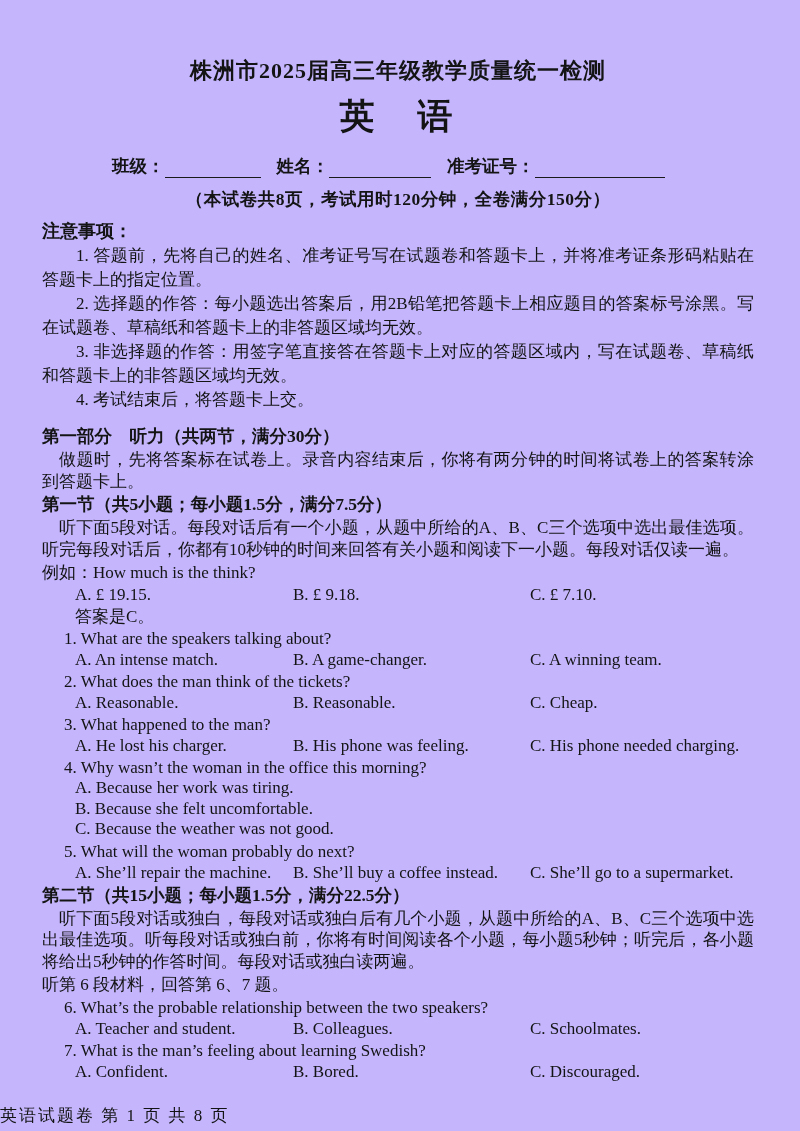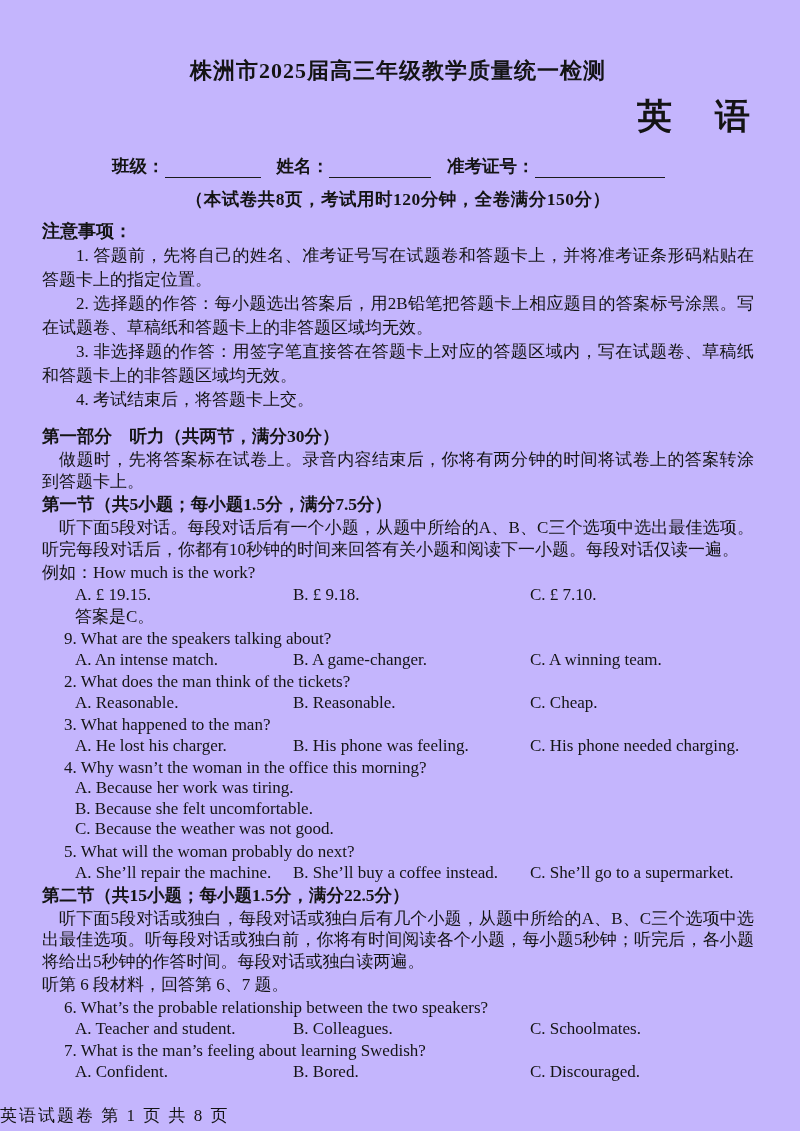--- a/index.html
+++ b/index.html
@@ -12,21 +12,21 @@
     position:relative;box-sizing:border-box;
     width:800px;height:1131px;
     padding:56px 46px 0 42px;
     background:#c4b5fd;
   }
   .title{
     text-align:center;font-size:22px;font-weight:bold;
     letter-spacing:1px;line-height:30px;margin:0;
   }
   .subject{
-    text-align:right;font-size:35px;font-weight:bold;
+    text-align:center;font-size:35px;font-weight:bold;
     line-height:46px;margin:8px 0 0 0;letter-spacing:4px;
   }
   .fields{
     display:flex;align-items:flex-end;
     margin:14px 0 0 70px;font-size:17.5px;font-weight:bold;
   }
   .fields .blank{
     display:inline-block;height:19px;
     border-bottom:1.8px solid #1a1a1a;
   }
@@ -92,29 +92,29 @@
   <p class="para indent2">2. 选择题的作答：每小题选出答案后，用2B铅笔把答题卡上相应题目的答案标号涂黑。写在试题卷、草稿纸和答题卡上的非答题区域均无效。</p>
   <p class="para indent2">3. 非选择题的作答：用签字笔直接答在答题卡上对应的答题区域内，写在试题卷、草稿纸和答题卡上的非答题区域均无效。</p>
   <p class="para indent2">4. 考试结束后，将答题卡上交。</p>
 
   <p class="part-heading">第一部分　听力（共两节，满分30分）</p>
   <p class="listen-para indent1">做题时，先将答案标在试卷上。录音内容结束后，你将有两分钟的时间将试卷上的答案转涂到答题卡上。</p>
 
   <p class="sect-heading">第一节（共5小题；每小题1.5分，满分7.5分）</p>
   <p class="listen-para indent1">听下面5段对话。每段对话后有一个小题，从题中所给的A、B、C三个选项中选出最佳选项。听完每段对话后，你都有10秒钟的时间来回答有关小题和阅读下一小题。每段对话仅读一遍。</p>
 
-  <p class="example-stem">例如：How much is the work?</p>
+  <p class="example-stem">例如：How much is the think?</p>
   <div class="opt-row">
     <span>A. £ 19.15.</span>
     <span>B. £ 9.18.</span>
     <span>C. £ 7.10.</span>
   </div>
   <p class="answer-line">答案是C。</p>
 
-  <p class="q-stem">9. What are the speakers talking about?</p>
+  <p class="q-stem">1. What are the speakers talking about?</p>
   <div class="opt-row">
     <span>A. An intense match.</span>
     <span>B. A game-changer.</span>
     <span>C. A winning team.</span>
   </div>
 
   <p class="q-stem">2. What does the man think of the tickets?</p>
   <div class="opt-row">
     <span>A. Reasonable.</span>
     <span>B. Reasonable.</span>

